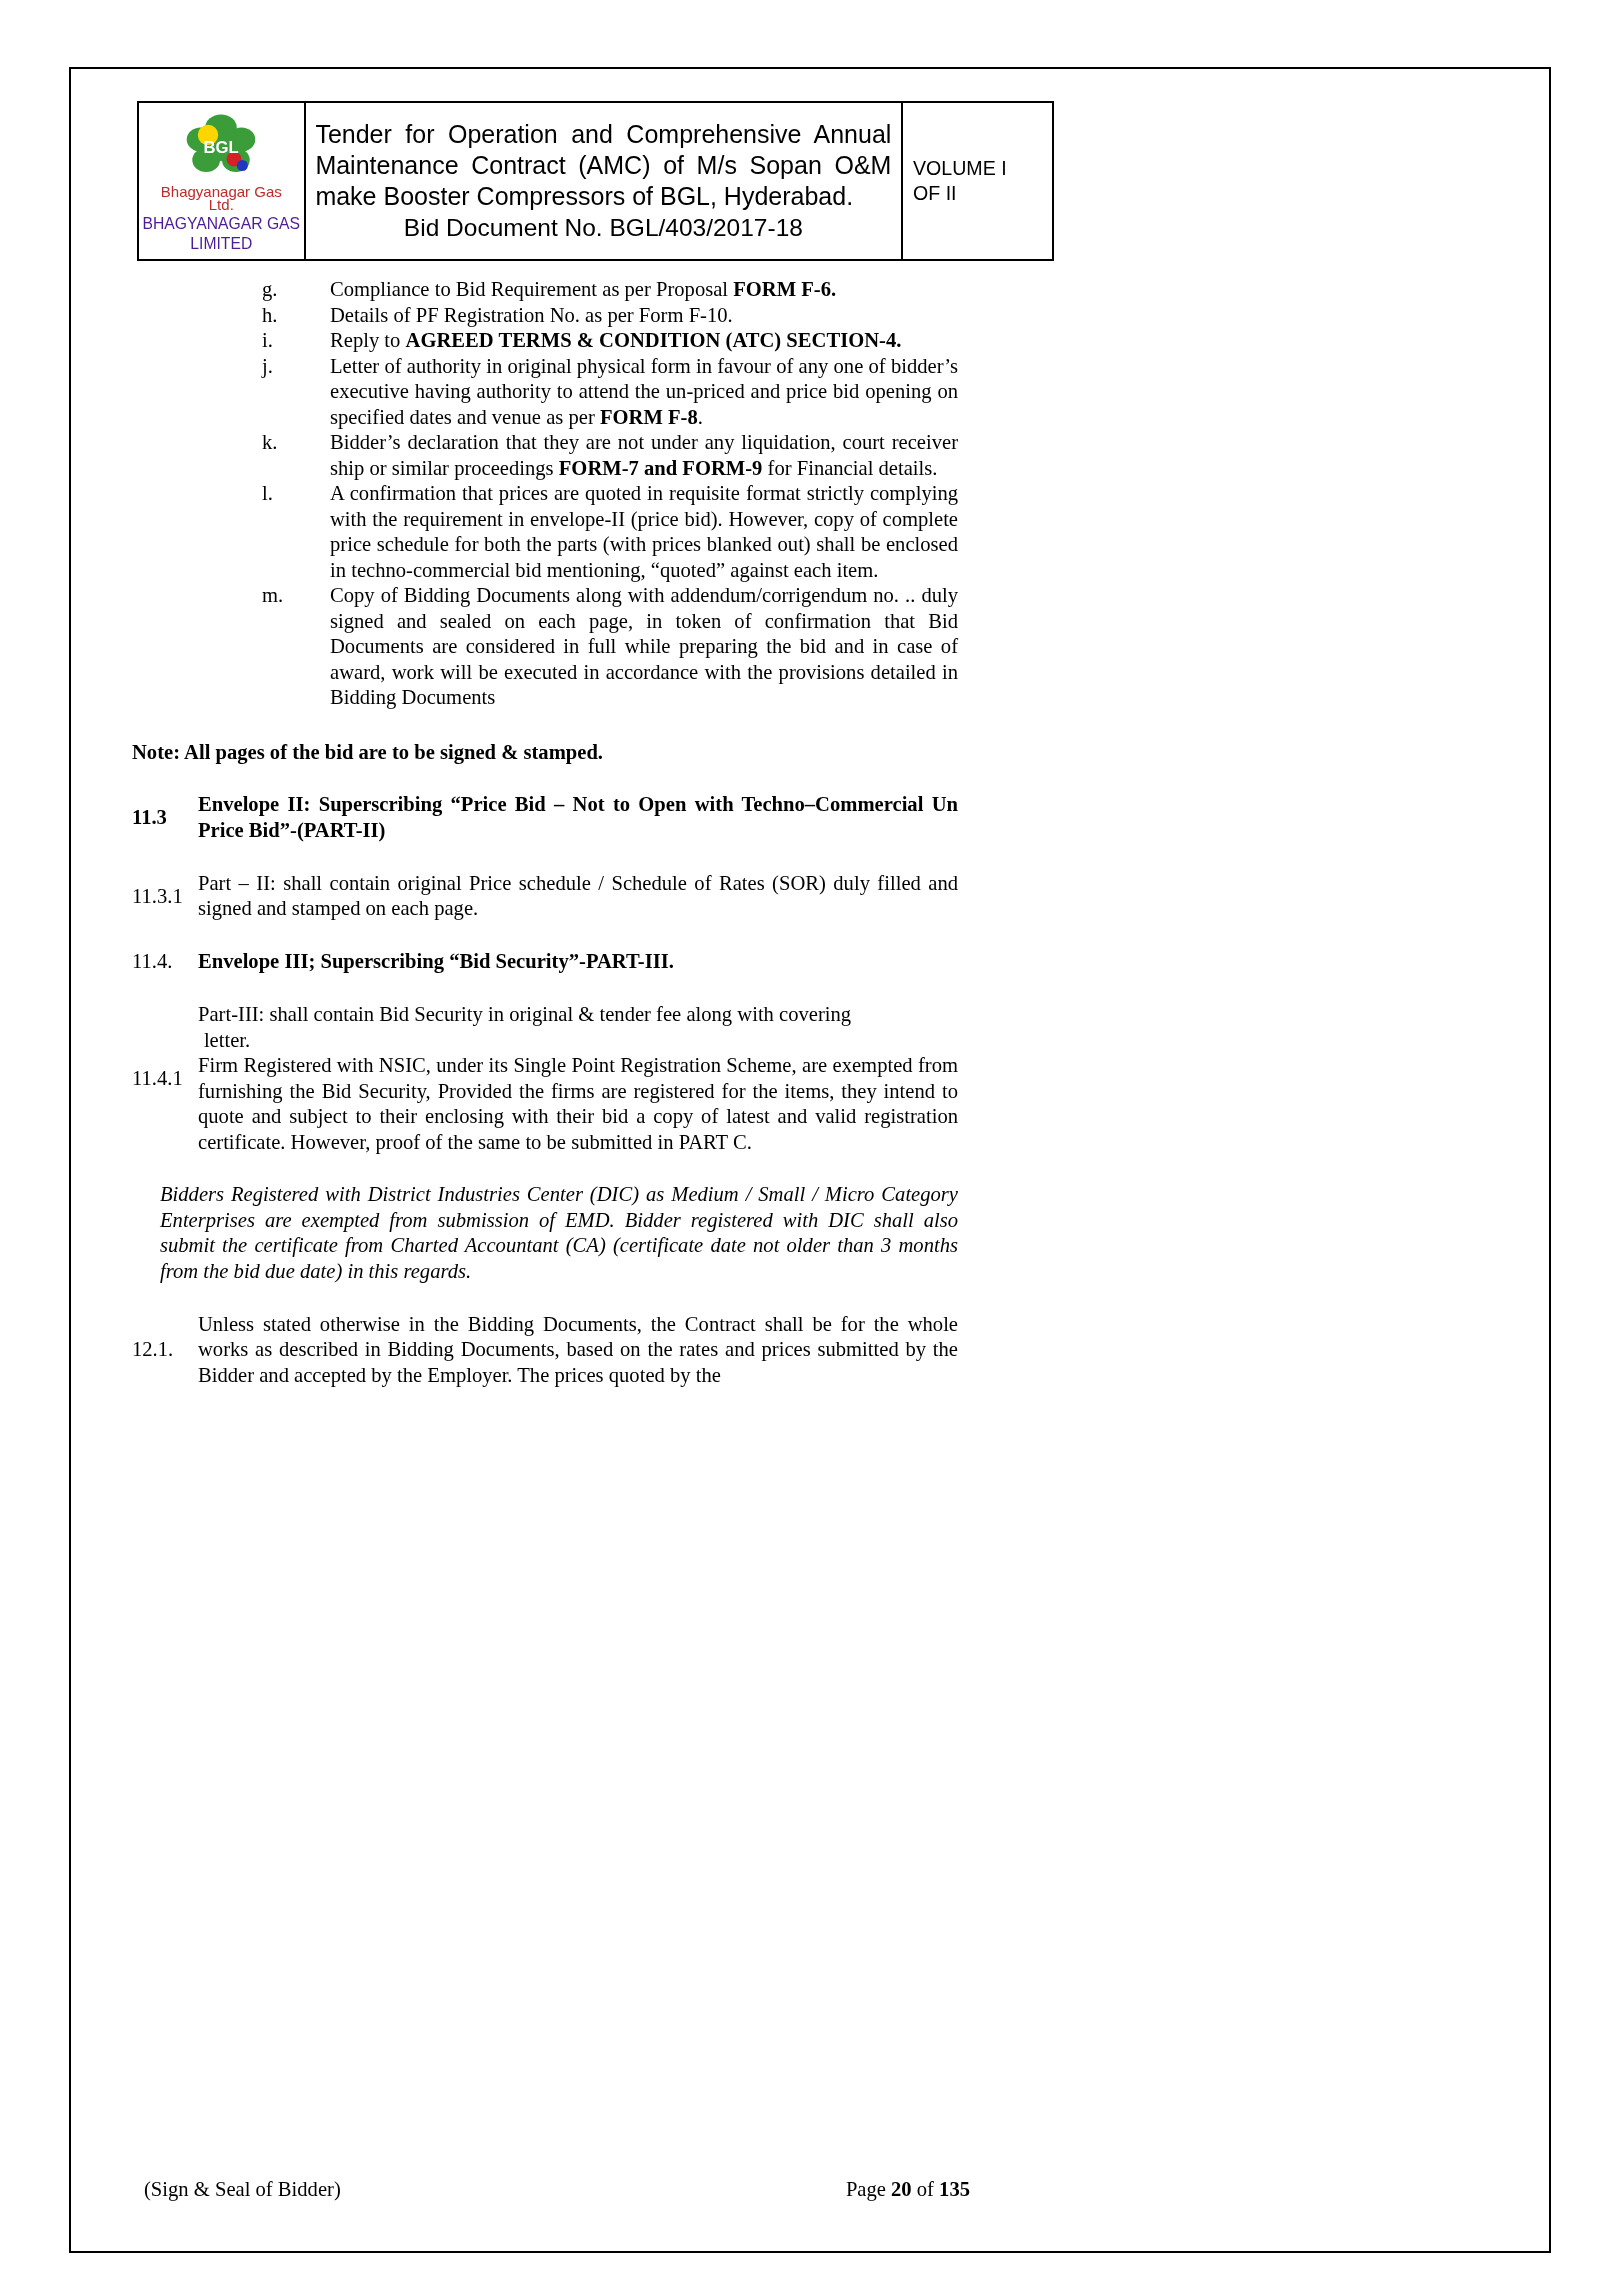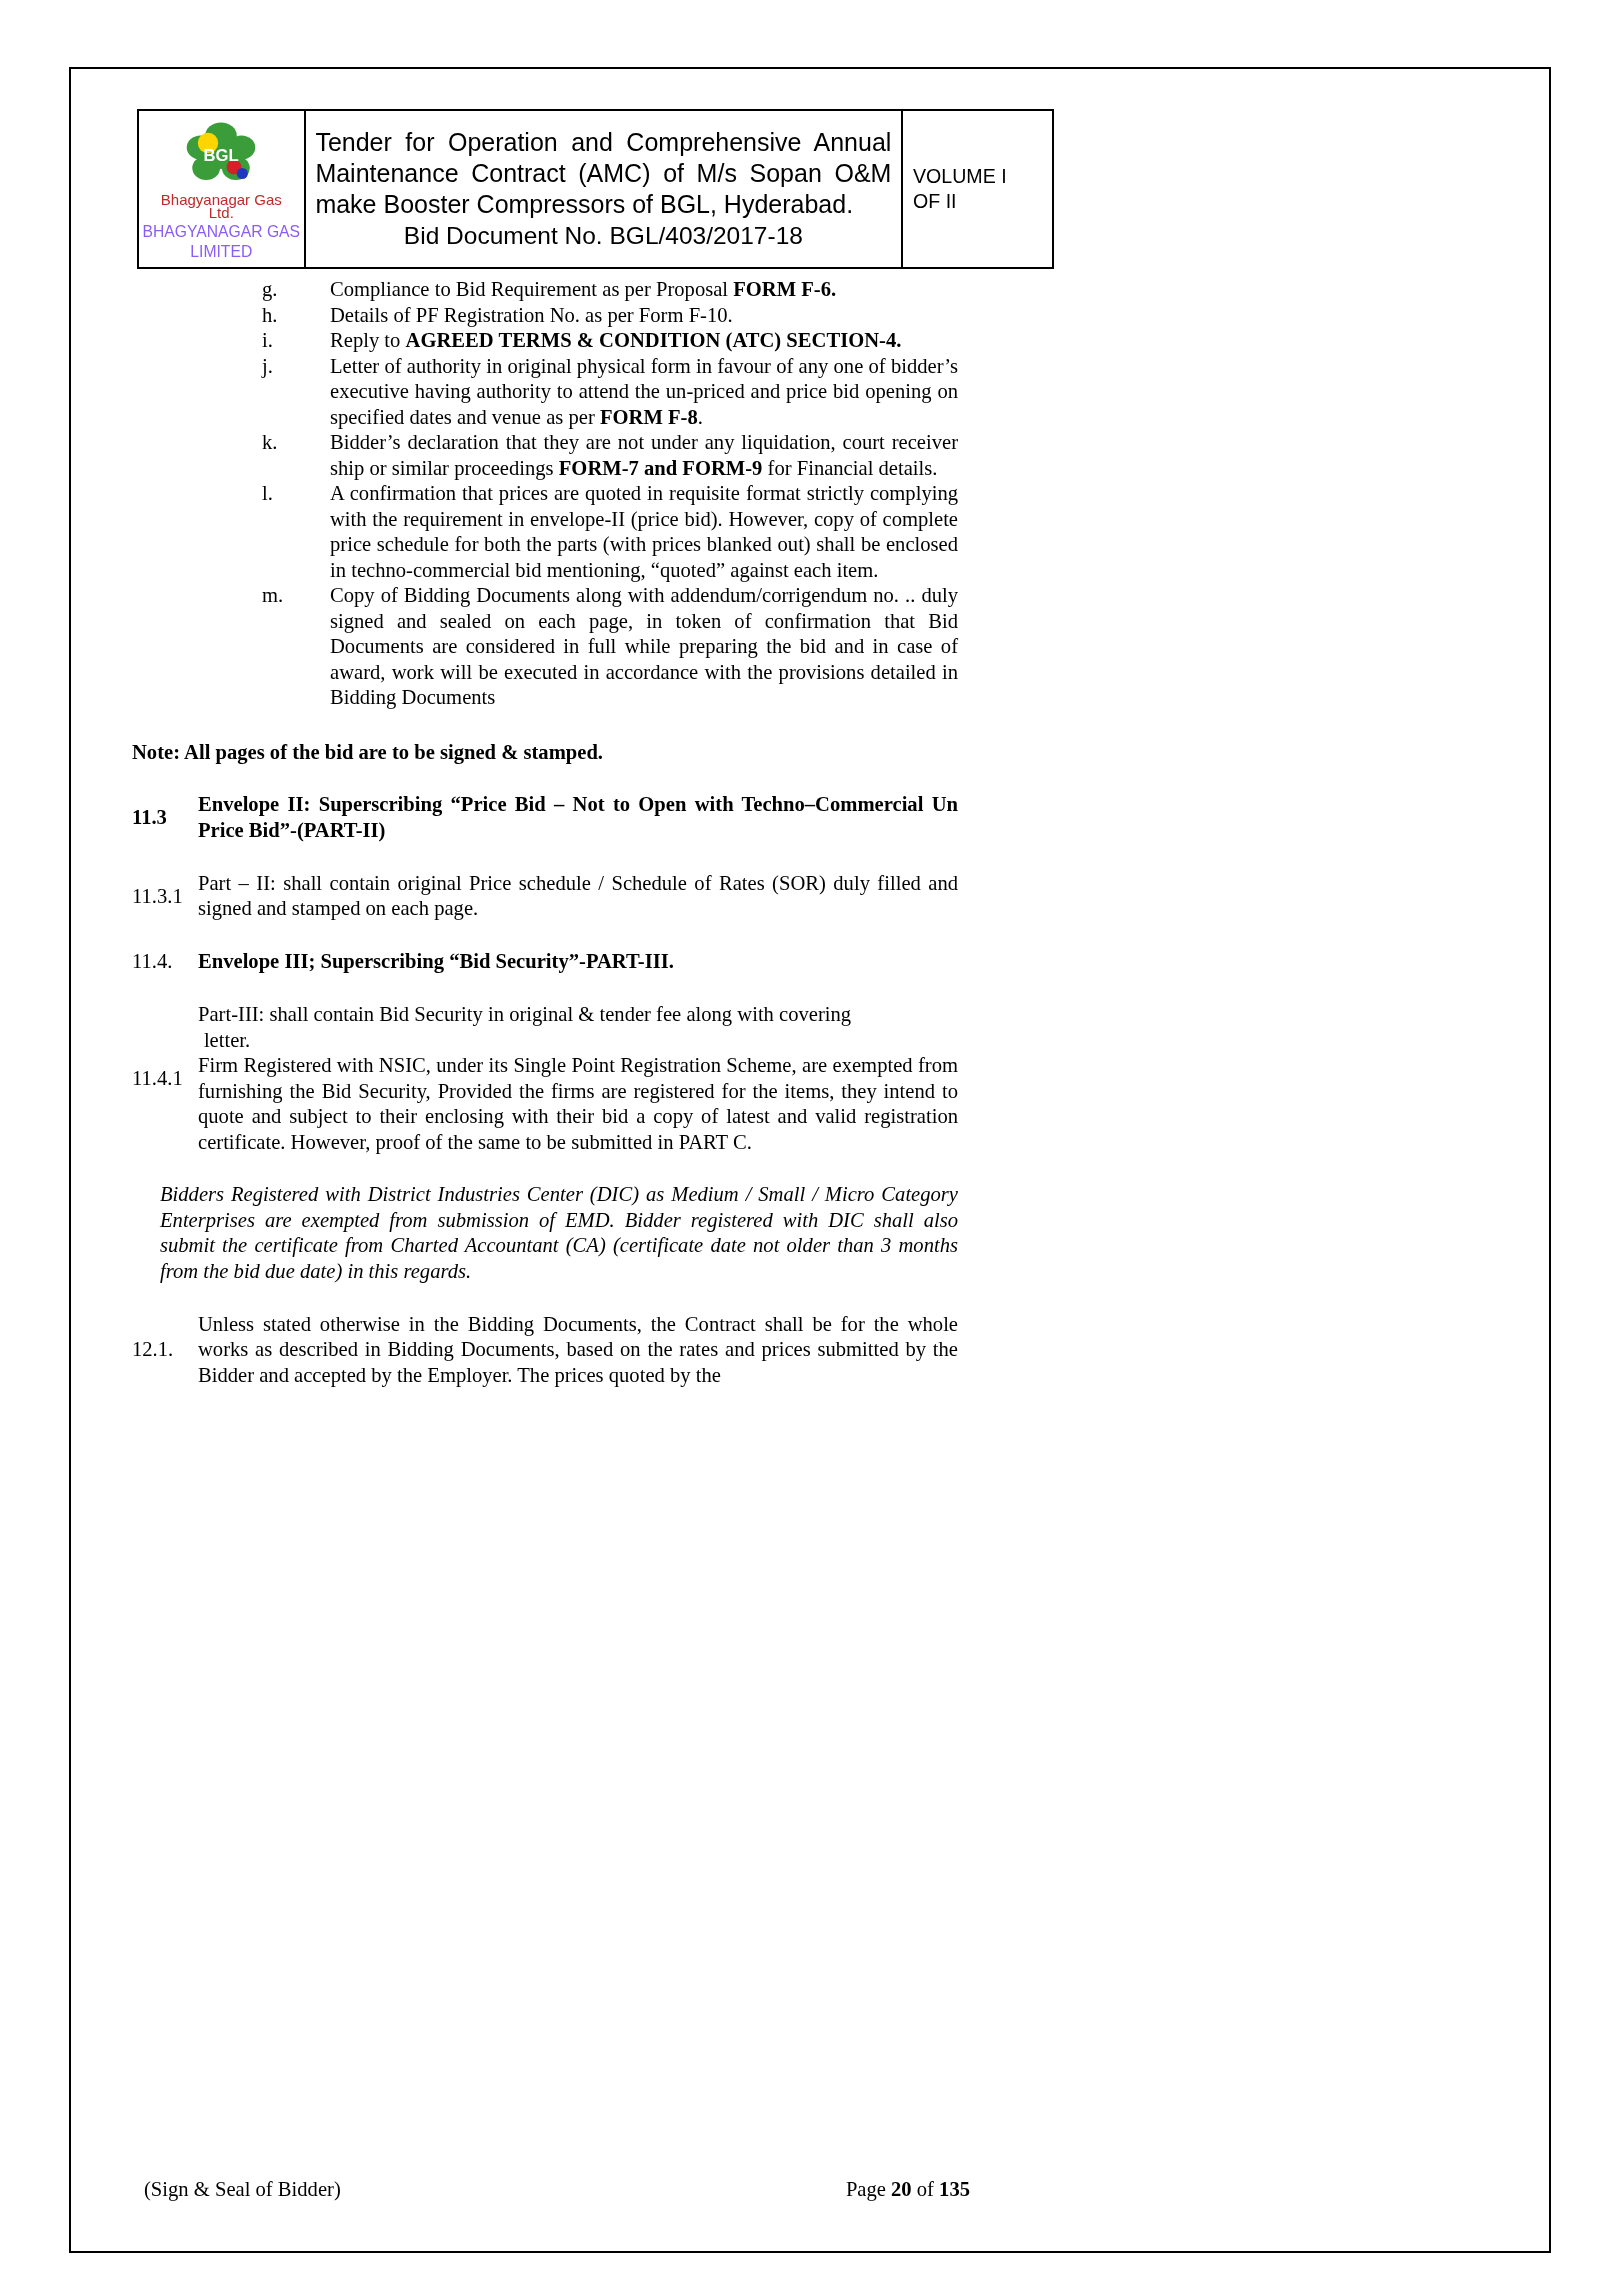--- a/index.html
+++ b/index.html
@@ -14,21 +14,21 @@
   }
   .page-border {
     position: absolute;
     left: 69px; top: 67px;
     width: 1478px; height: 2182px;
     border: 2px solid #000;
   }
   
   .header-table {
     position: absolute;
-    left: 137px; top: 109px;
+    left: 137px; top: 101px;
     width: 851px;
     border-collapse: collapse;
     table-layout: fixed;
     font-family: "Liberation Sans", sans-serif;
   }
   .header-table td {
     border: 2px solid #000;
     vertical-align: middle;
     padding: 5.9px 9.8px;
   }
@@ -38,21 +38,21 @@
   .logo-wrap { display: flex; flex-direction: column; align-items: center; }
   .logo-caption {
     font-size: 15px;
     color: #c02a2a;
     line-height: 12.7px;
     margin-top: 1px;
   }
   .org-name {
     font-size: 15.7px;
     line-height: 19.6px;
-    color: #8b5cf6;
+    color: #4c1d95;
     margin-top: 2.9px;
     white-space: nowrap;
   }
   .tender-title {
     font-size: 25px;
     line-height: 31px;
     text-align: justify;
   }
   .bid-doc-no {
     font-size: 24.5px;

